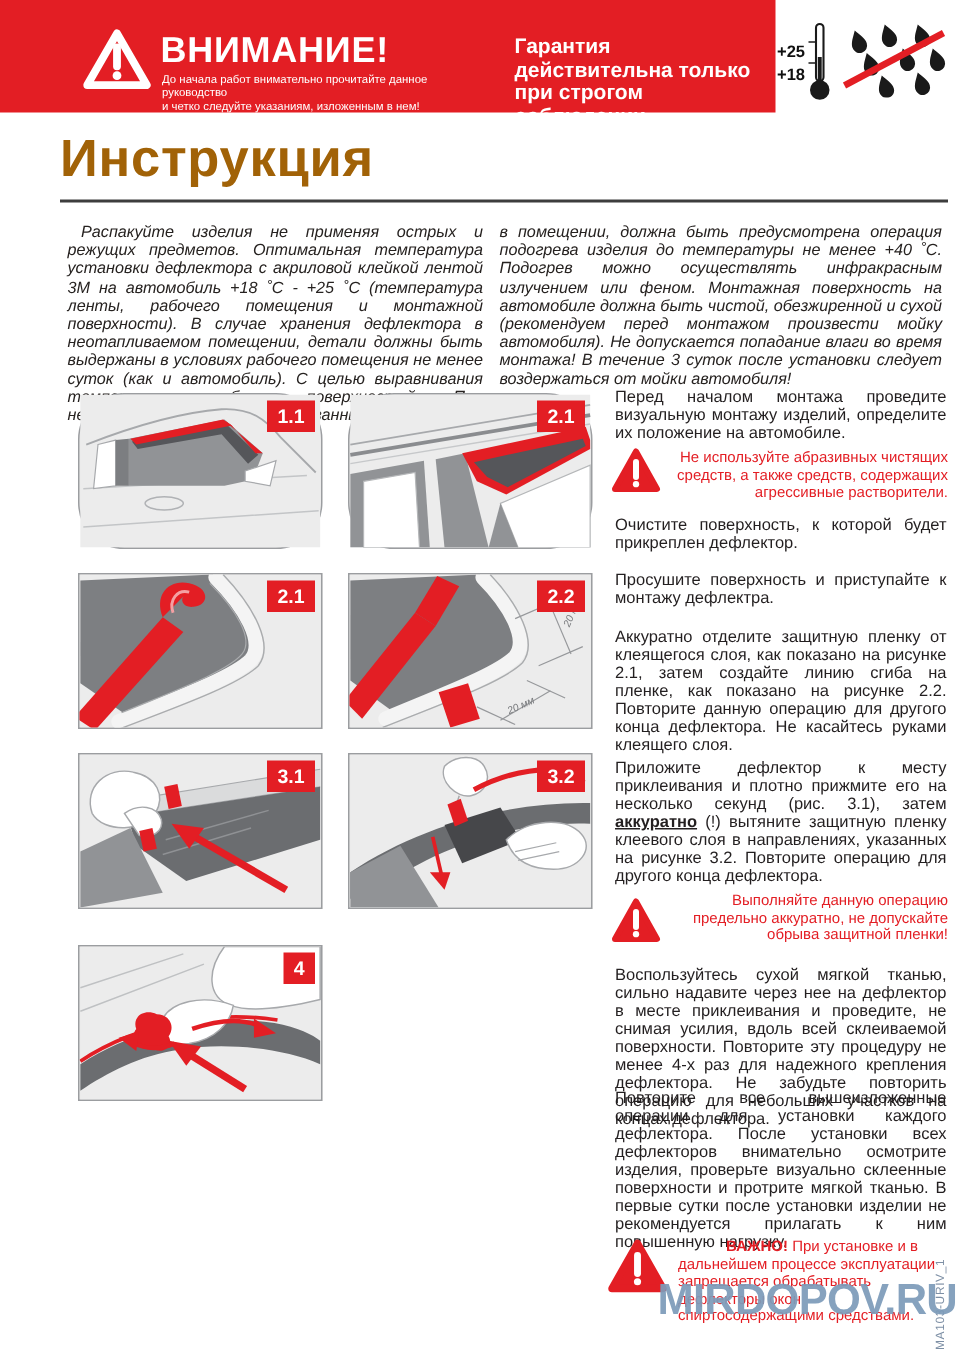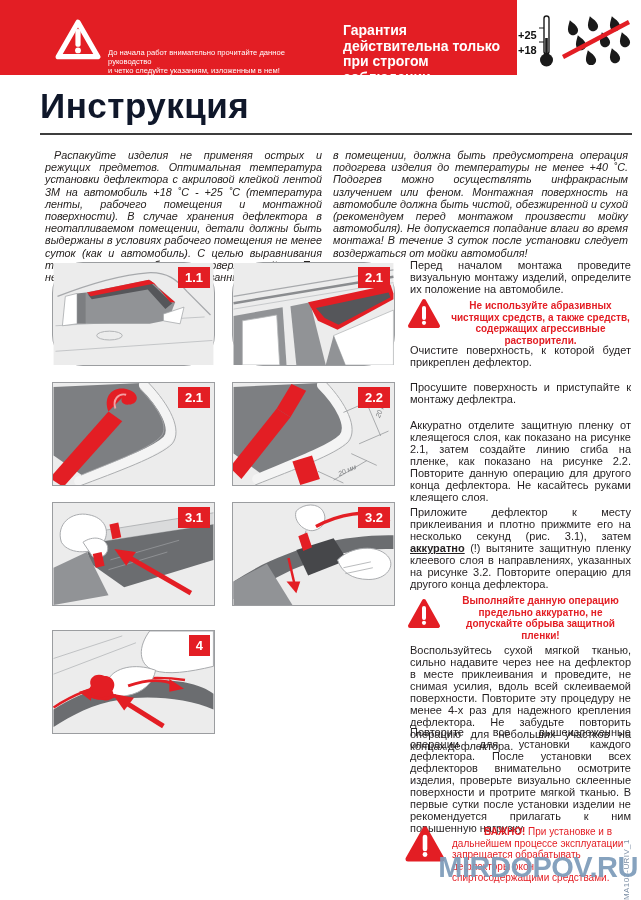--- a/index.html
+++ b/index.html
@@ -9,21 +9,21 @@
 
   
   .band{left:0;top:0;width:517px;height:75px;background:#e31e24;}
   .attn-tri{left:54px;top:17px;width:48px;height:46px;}
   .attn-title{left:107px;top:20px;font-size:24px;font-weight:700;color:#fff;letter-spacing:.5px;}
   .attn-sub{left:108px;top:48px;font-size:7.6px;line-height:9px;color:#fff;font-weight:500;width:220px;}
   .warranty{left:343px;top:23px;width:162px;font-size:14px;line-height:15.5px;color:#fff;font-weight:600;}
   .temp-label{font-size:11px;font-weight:700;color:#111;}
 
   
-  .doc-title{left:40px;top:86px;font-size:35px;font-weight:700;color:#0f172a;letter-spacing:.5px;}
+  .doc-title{left:40px;top:86px;font-size:35px;font-weight:700;color:#a16207;letter-spacing:.5px;}
   .title-rule{left:40px;top:133px;width:592px;height:2px;background:#3d3d3d;}
   .doc-subtitle{left:41px;top:137px;font-size:18.5px;font-weight:500;color:#16110e;}
 
   
   .intro{top:149px;font-size:10.8px;line-height:12.2px;font-style:italic;font-weight:500;
          text-align:justify;color:#262220;}
   .intro-left{left:45px;width:277px;text-indent:9px;}
   .intro-right{left:333px;width:295px;}
 
   
@@ -31,21 +31,21 @@
   .fig svg{display:block;width:100%;height:100%;}
   .badge{position:absolute;top:4px;right:4px;background:#e31e24;color:#fff;font-weight:700;
          font-size:13px;line-height:1;padding:4px 7px;}
   .colA{left:52px;} .colB{left:232px;}
   .row1{top:262px;border-radius:31px;} .row2{top:382px;} .row3{top:502px;} .row4{top:630px;}
 
   
   .step{left:410px;width:221px;font-size:11px;line-height:12px;text-align:justify;
         color:#231f20;font-weight:500;}
   .warn-text{left:449px;width:183px;font-size:10px;line-height:11.6px;color:#e31e24;
-             font-weight:700;text-align:center;}
+             font-weight:400;text-align:right;}
   .imp-text{left:452px;width:178px;font-size:10px;line-height:11.6px;color:#e31e24;
             font-weight:500;text-align:left;}
   .imp-bold{font-weight:700;padding-left:32px;}
   .u-bold{font-weight:700;text-decoration:underline;}
 
   .watermark{right:3px;top:851px;font-size:29px;font-weight:700;color:#7d9cba;
              letter-spacing:-0.5px;opacity:.93;z-index:5;}
   .doc-code{right:10px;top:802px;height:98px;font-size:8px;color:#7d8fa5;letter-spacing:.4px;
             writing-mode:vertical-rl;transform:rotate(180deg);}
 </style>
@@ -53,20 +53,21 @@
 <body>
 
 <div class="page">
 
   <div class="abs band">
     <svg class="abs attn-tri" viewBox="0 0 46 44">
       <path d="M23,5 L42,38 L4,38 Z" fill="#e31e24" stroke="#fff" stroke-width="5" stroke-linejoin="round"></path>
       <path d="M23,14 L23,26" stroke="#fff" stroke-width="5" stroke-linecap="round"></path>
       <circle cx="23" cy="32" r="2.8" fill="#fff"></circle>
     </svg>
+    <div class="abs attn-title">ВНИМАНИЕ!</div>
     <div class="abs attn-sub">
       <div>До начала работ внимательно прочитайте данное руководство</div>
       <div>и четко следуйте указаниям, изложенным в нем!</div>
     </div>
     <div class="abs warranty">Гарантия действительна только при строгом соблюдении технологии установки!</div>
   </div>
 
   <span class="abs temp-label" style="left:518px;top:29px;">+25</span>
   <span class="abs temp-label" style="left:518px;top:44px;">+18</span>
   <svg class="abs" style="left:537px;top:14px;" width="20" height="54" viewBox="0 0 20 54">

